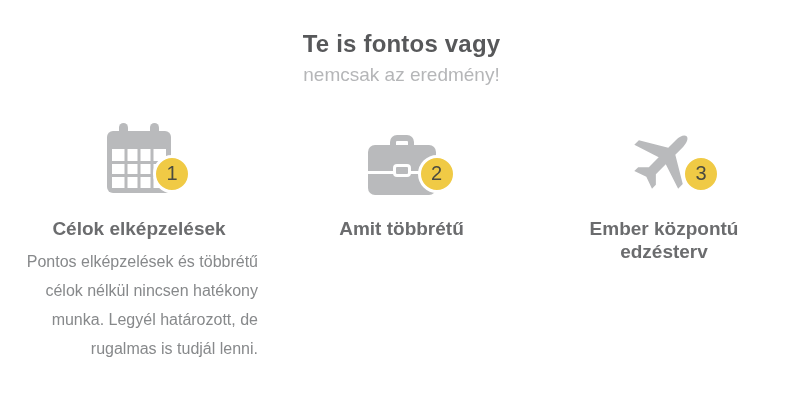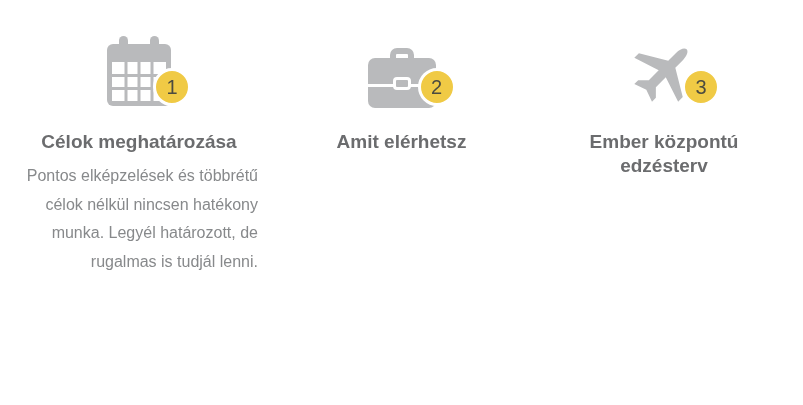--- a/index.html
+++ b/index.html
@@ -88,57 +88,61 @@
     margin-left: auto;
     margin-right: auto;
     text-align: right;
   }
 </style>
 </head>
 <body>
 
 <div class="page">
 
+  <div class="hero-header">
+    <div class="hero-title">Te is fontos vagy</div>
+    <div class="hero-subtitle">nemcsak az eredmény!</div>
+  </div>
 
   <div class="features">
 
     <div class="feature">
       <div class="icon-wrap">
         <span>
           <svg width="64" height="72" viewBox="0 0 64 72" xmlns="http://www.w3.org/2000/svg">
             <rect x="12" y="0" width="9" height="19" rx="4.5" fill="#b9babc"></rect>
             <rect x="43" y="0" width="9" height="19" rx="4.5" fill="#b9babc"></rect>
             <rect x="0" y="8" width="64" height="62" rx="6" fill="#b9babc"></rect>
             <rect x="5" y="26" width="54" height="39" fill="#ffffff"></rect>
             <rect x="17.5" y="26" width="3" height="39" fill="#b9babc"></rect>
             <rect x="30.5" y="26" width="3" height="39" fill="#b9babc"></rect>
             <rect x="43.5" y="26" width="3" height="39" fill="#b9babc"></rect>
             <rect x="5" y="38" width="54" height="3" fill="#b9babc"></rect>
             <rect x="5" y="51" width="54" height="3" fill="#b9babc"></rect>
           </svg>
         </span>
         <span class="badge">1</span>
       </div>
-      <h3 class="feature-title">Célok meghatározása</h3>
+      <h3 class="feature-title">Célok elképzelések</h3>
       <p class="feature-text">Pontos elképzelések és többrétű célok nélkül nincsen hatékony munka. Legyél határozott, de rugalmas is tudjál lenni.</p>
     </div>
 
     <div class="feature">
       <div class="icon-wrap briefcase">
         <span>
           <svg width="68" height="60" viewBox="0 0 68 60" xmlns="http://www.w3.org/2000/svg">
             <rect x="25" y="3" width="18" height="14" rx="4" fill="none" stroke="#b9babc" stroke-width="6"></rect>
             <rect x="0" y="10" width="68" height="50" rx="7" fill="#b9babc"></rect>
             <rect x="0" y="36" width="68" height="3" fill="#ffffff"></rect>
             <rect x="26.5" y="30.5" width="15" height="10" rx="2.5" fill="#b9babc" stroke="#ffffff" stroke-width="3"></rect>
           </svg>
         </span>
         <span class="badge">2</span>
       </div>
-      <h3 class="feature-title">Amit elérhetsz</h3>
+      <h3 class="feature-title">Amit többrétű</h3>
     </div>
 
     <div class="feature">
       <div class="icon-wrap">
         <span>
           <svg width="72" height="72" viewBox="0 0 72 72" xmlns="http://www.w3.org/2000/svg">
             <g transform="rotate(45 36 36)">
               <path fill="#b9babc" d="M36 4 c2.8 0 5 4.5 5 10 v11 l26 15.5 v6.5 l-26 -8.5 v14 l7.5 7.5 v5.5 l-12.5 -4.5 l-12.5 4.5 v-5.5 l7.5 -7.5 v-14 l-26 8.5 v-6.5 l26 -15.5 v-11 c0 -5.5 2.2 -10 5 -10 z"></path>
             </g>
           </svg>

